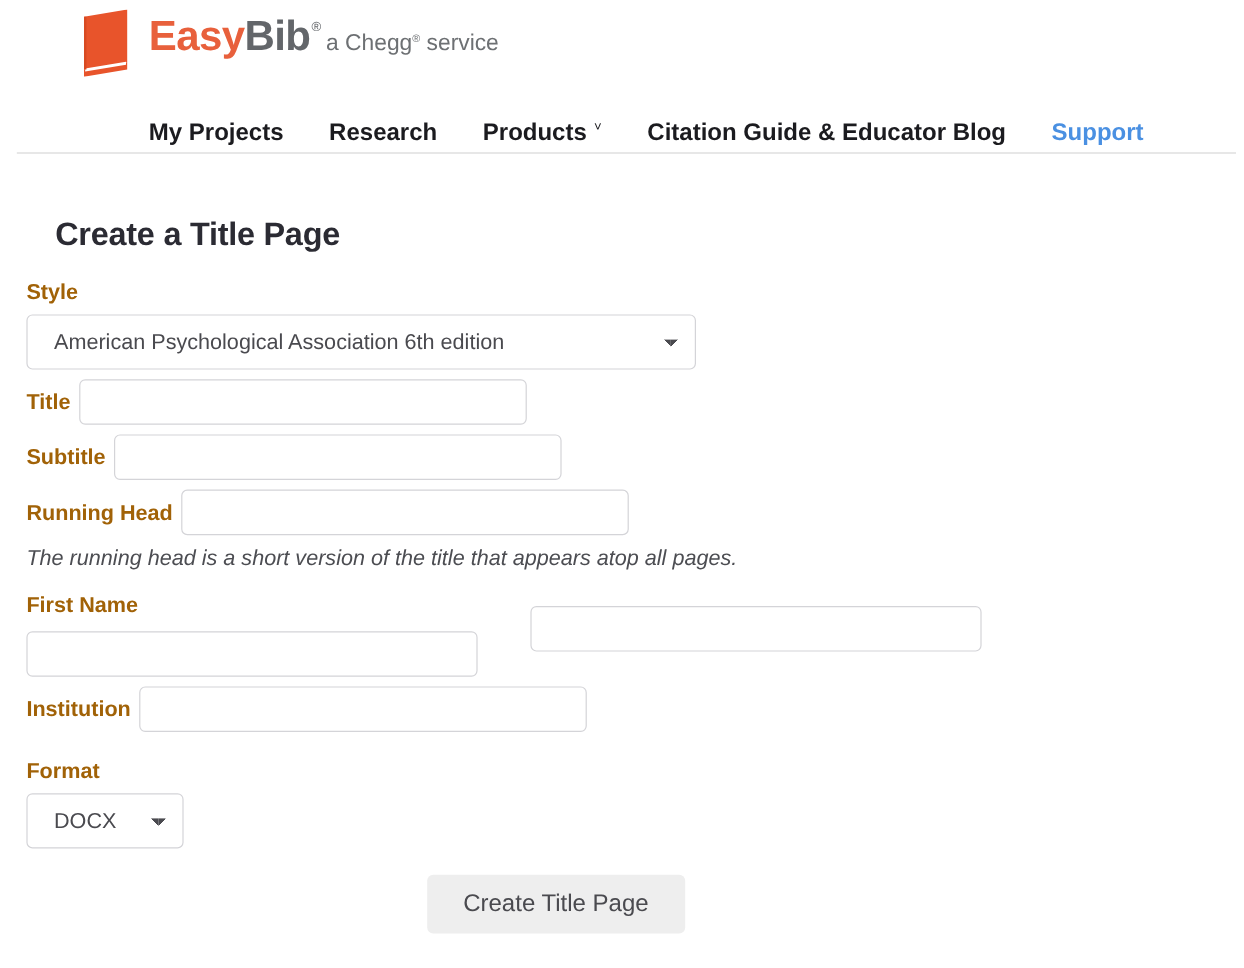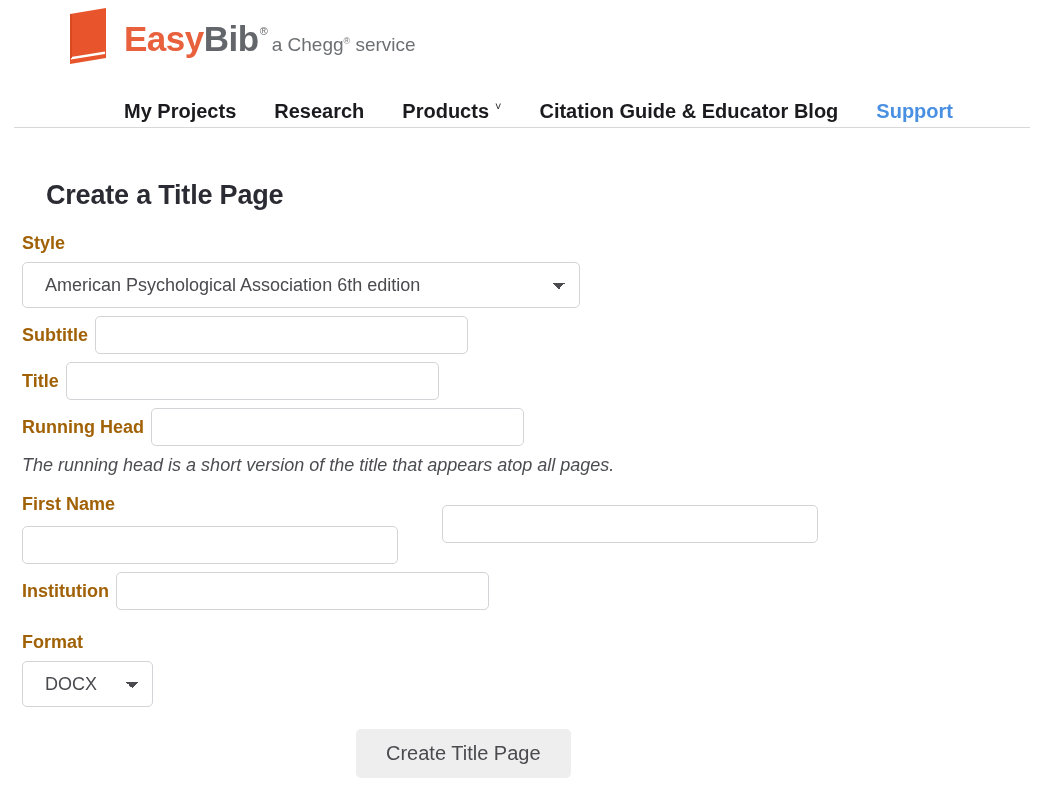--- a/index.html
+++ b/index.html
@@ -36,21 +36,21 @@
   .book-icon svg { display: block; }
 
   .logo-text {
     margin-left: 10px;
     margin-top: 1px;
   }
   .wordmark {
     font-size: 35px;
     font-weight: 700;
     letter-spacing: -0.5px;
-    line-height: 52px;
+    line-height: 36px;
     white-space: nowrap;
   }
   .wordmark .easy { color: #e8603c; }
   .wordmark .bib  { color: #63666a; }
   .wordmark .reg  {
     color: #63666a;
     font-size: 11px;
     vertical-align: 16px;
     font-weight: 400;
     margin-left: 1px;
@@ -244,26 +244,26 @@
 <div class="main">
 
   <h1 class="page-title">Create a Title Page</h1>
 
   <div class="block-label field-label">Style</div>
   <select id="style-select" class="ctrl">
     <option selected="">American Psychological Association 6th edition</option>
   </select>
 
   <div class="inline-row">
+    <span class="field-label">Title</span>
+    <input class="ctrl text-input" type="text" value="" style="">
+  </div>
+
+  <div class="inline-row">
     <span class="field-label">Subtitle</span>
-    <input class="ctrl text-input" type="text" value="" style="">
-  </div>
-
-  <div class="inline-row">
-    <span class="field-label">Title</span>
     <input class="ctrl text-input" type="text" value="" style="">
   </div>
 
   <div class="inline-row">
     <span class="field-label">Running Head</span>
     <input class="ctrl text-input" type="text" value="" style="">
   </div>
 
   <div class="hint">The running head is a short version of the title that appears atop all pages.</div>
 

